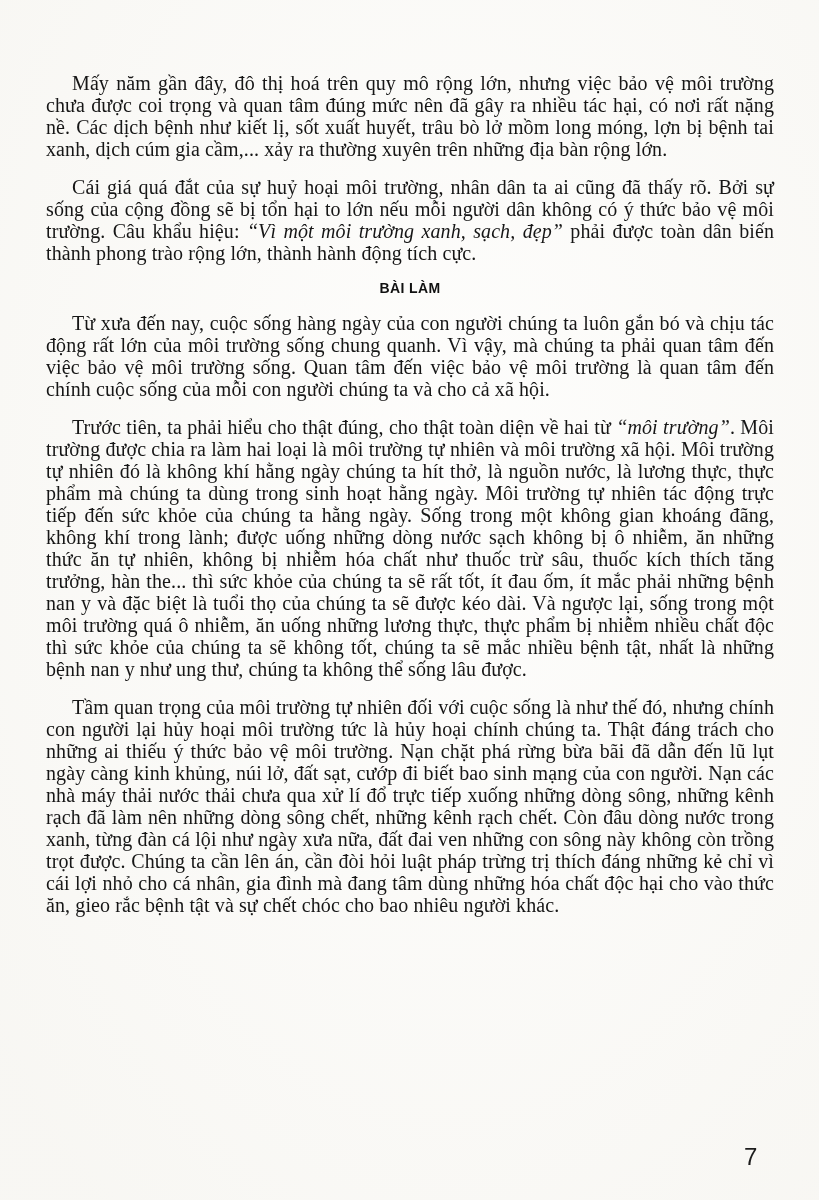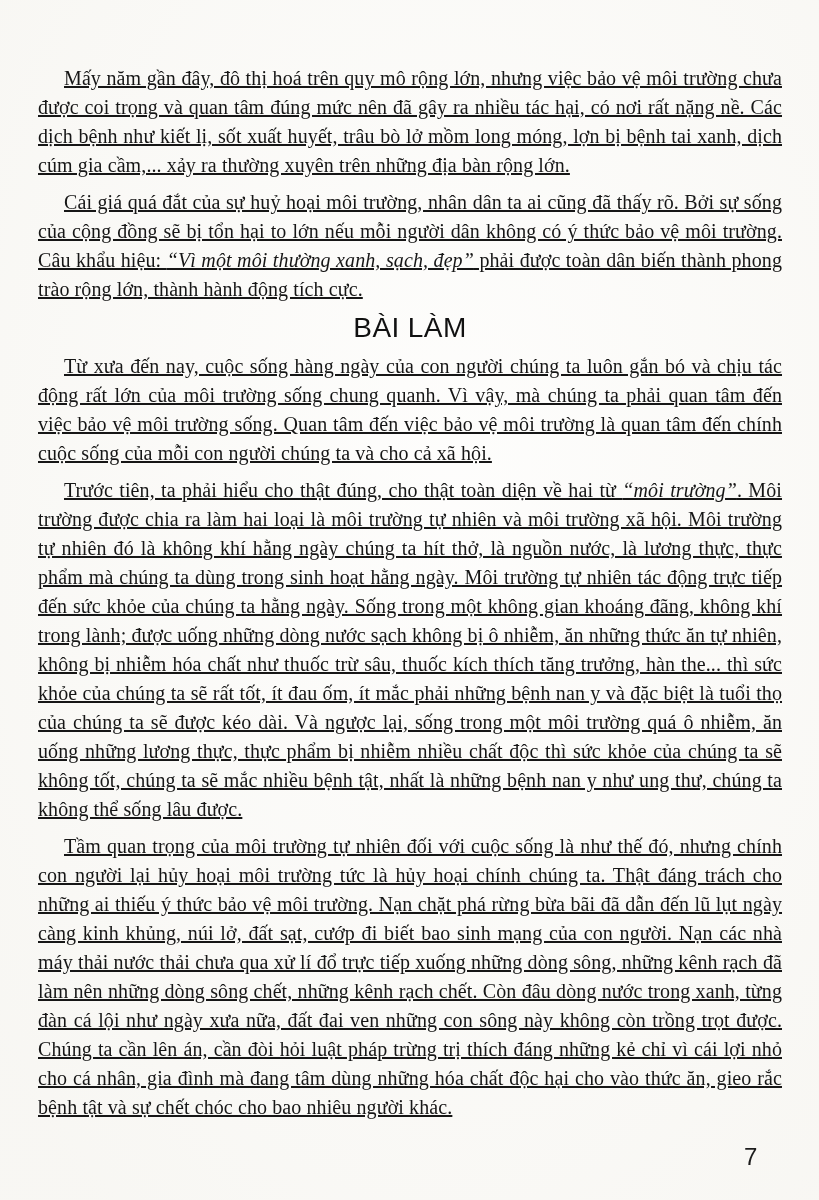--- a/index.html
+++ b/index.html
@@ -20,27 +20,26 @@
     background: #fcfbf8;
     overflow: hidden;
     box-sizing: border-box;
     padding: 56px 29px 0 30px;
     color: #161616;
     
     background-image:
       radial-gradient(ellipse at 55% 40%, rgba(255,255,255,0.6) 0%, rgba(240,239,234,0.35) 90%);
   }
   .body-para {
-    margin: 8px;
+    margin: 16px;
     font-size: 20px;
-    line-height: 29px;
+    line-height: 22px;
     text-align: justify;
     text-indent: 26px;
     letter-spacing: 0.1px;
-    text-decoration: underline;
   }
   .italic { font-style: italic; }
   .assignment {
     margin: 26px 0 6px 0;
     padding-left: 36px;
     text-indent: -36px;
     font-family: "Liberation Sans", sans-serif;
     font-weight: 700;
     font-size: 20px;
     line-height: 31px;
@@ -54,22 +53,22 @@
     vertical-align: -1px;
   }
   .assignment .label {
     font-size: 25px;
     letter-spacing: 0.3px;
     margin-right: 6px;
   }
   .essay-heading {
     margin: 6px 0 8px 0;
     font-family: "Liberation Sans", sans-serif;
-    font-weight: 400;
-    font-size: 28px;
+    font-weight: 700;
+    font-size: 14px;
     letter-spacing: 0.4px;
     text-align: center;
     color: #111;
   }
   .page-number {
     position: absolute;
     left: 744px;
     top: 1143px;
     font-family: "Liberation Sans", sans-serif;
     font-size: 24px;
@@ -78,21 +77,21 @@
 </style>
 </head>
 <body>
 
 <div class="page">
 
   <p class="body-para">
     <span>Mấy năm gần đây, đô thị hoá trên quy mô rộng lớn, nhưng việc bảo vệ môi trường chưa được coi trọng và quan tâm đúng mức nên đã gây ra nhiều tác hại, có nơi rất nặng nề. Các dịch bệnh như kiết lị, sốt xuất huyết, trâu bò lở mồm long móng, lợn bị bệnh tai xanh, dịch cúm gia cầm,... xảy ra thường xuyên trên những địa bàn rộng lớn.</span>
   </p>
 
-  <p class="body-para"><span>Cái giá quá đắt của sự huỷ hoại môi trường, nhân dân ta ai cũng đã thấy rõ. Bởi sự sống của cộng đồng sẽ bị tổn hại to lớn nếu mỗi người dân không có ý thức bảo vệ môi trường. Câu khẩu hiệu: </span><span class="italic">“Vì một môi thường xanh, sạch, đẹp”</span><span> phải được toàn dân biến thành phong trào rộng lớn, thành hành động tích cực.</span></p>
+  <p class="body-para"><span>Cái giá quá đắt của sự huỷ hoại môi trường, nhân dân ta ai cũng đã thấy rõ. Bởi sự sống của cộng đồng sẽ bị tổn hại to lớn nếu mỗi người dân không có ý thức bảo vệ môi trường. Câu khẩu hiệu: </span><span class="italic">“Vì một môi trường xanh, sạch, đẹp”</span><span> phải được toàn dân biến thành phong trào rộng lớn, thành hành động tích cực.</span></p>
 
 
   <h2 class="essay-heading">BÀI LÀM</h2>
 
   <p class="body-para">
     <span>Từ xưa đến nay, cuộc sống hàng ngày của con người chúng ta luôn gắn bó và chịu tác động rất lớn của môi trường sống chung quanh. Vì vậy, mà chúng ta phải quan tâm đến việc bảo vệ môi trường sống. Quan tâm đến việc bảo vệ môi trường là quan tâm đến chính cuộc sống của mỗi con người chúng ta và cho cả xã hội.</span>
   </p>
 
   <p class="body-para"><span>Trước tiên, ta phải hiểu cho thật đúng, cho thật toàn diện về hai từ </span><span class="italic">“môi trường”</span><span>. Môi trường được chia ra làm hai loại là môi trường tự nhiên và môi trường xã hội. Môi trường tự nhiên đó là không khí hằng ngày chúng ta hít thở, là nguồn nước, là lương thực, thực phẩm mà chúng ta dùng trong sinh hoạt hằng ngày. Môi trường tự nhiên tác động trực tiếp đến sức khỏe của chúng ta hằng ngày. Sống trong một không gian khoáng đãng, không khí trong lành; được uống những dòng nước sạch không bị ô nhiễm, ăn những thức ăn tự nhiên, không bị nhiễm hóa chất như thuốc trừ sâu, thuốc kích thích tăng trưởng, hàn the... thì sức khỏe của chúng ta sẽ rất tốt, ít đau ốm, ít mắc phải những bệnh nan y và đặc biệt là tuổi thọ của chúng ta sẽ được kéo dài. Và ngược lại, sống trong một môi trường quá ô nhiễm, ăn uống những lương thực, thực phẩm bị nhiễm nhiều chất độc thì sức khỏe của chúng ta sẽ không tốt, chúng ta sẽ mắc nhiều bệnh tật, nhất là những bệnh nan y như ung thư, chúng ta không thể sống lâu được.</span></p>
 

